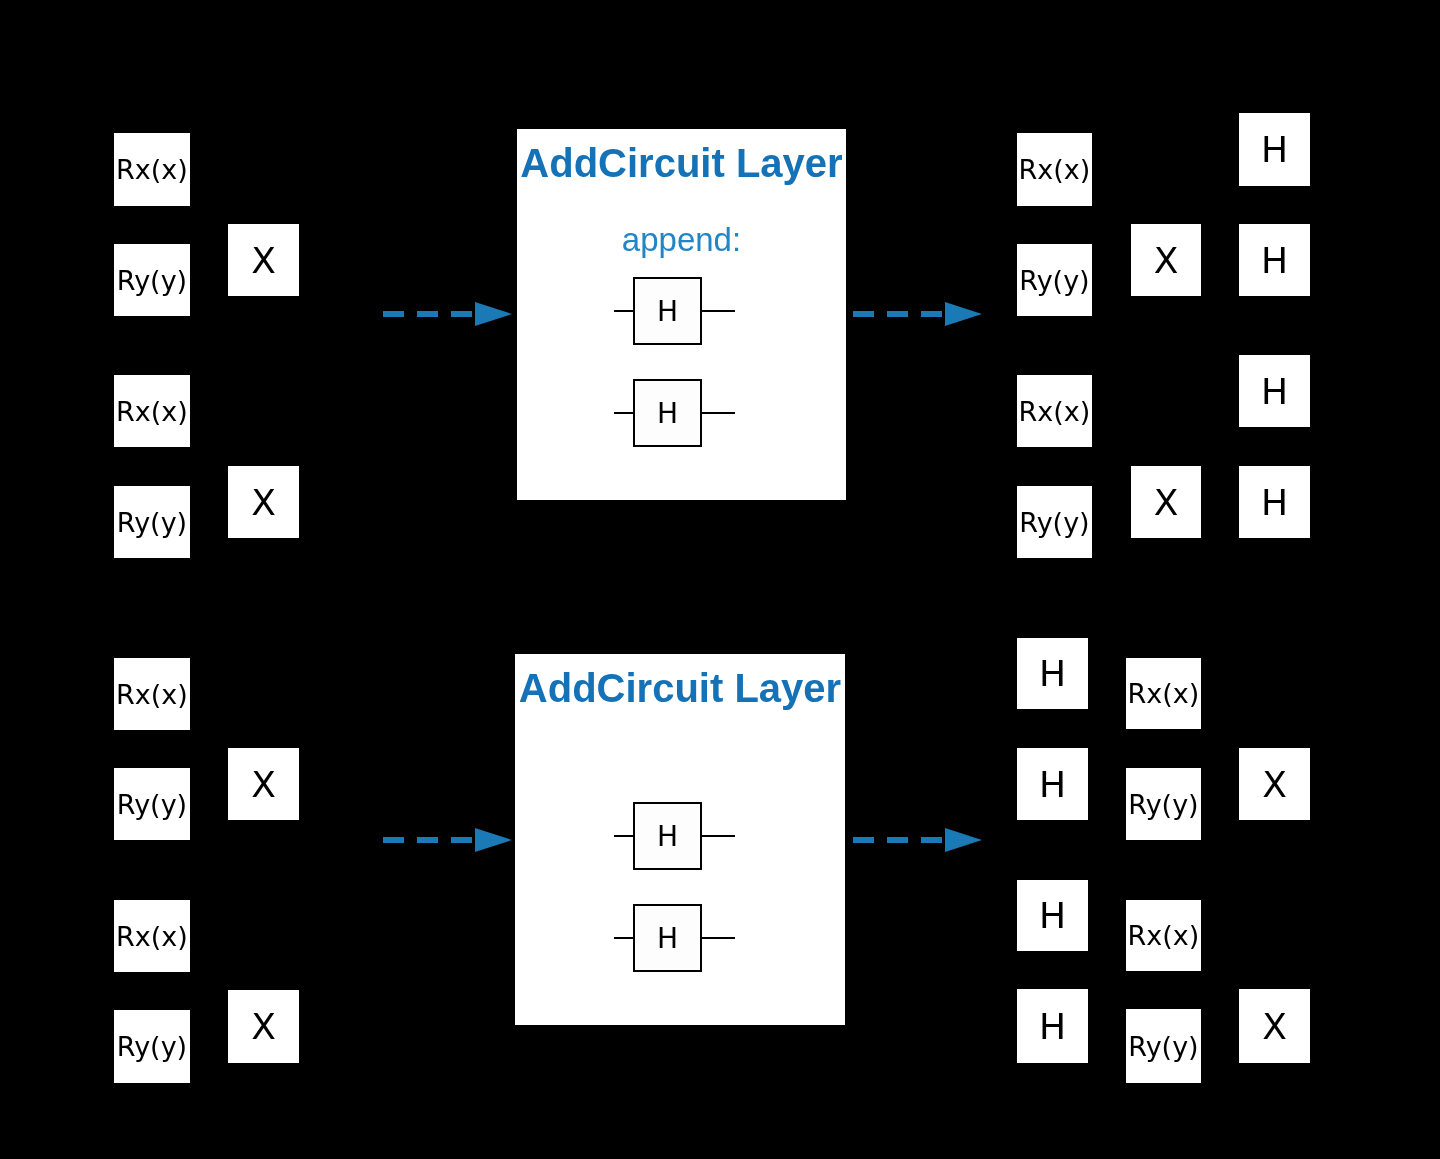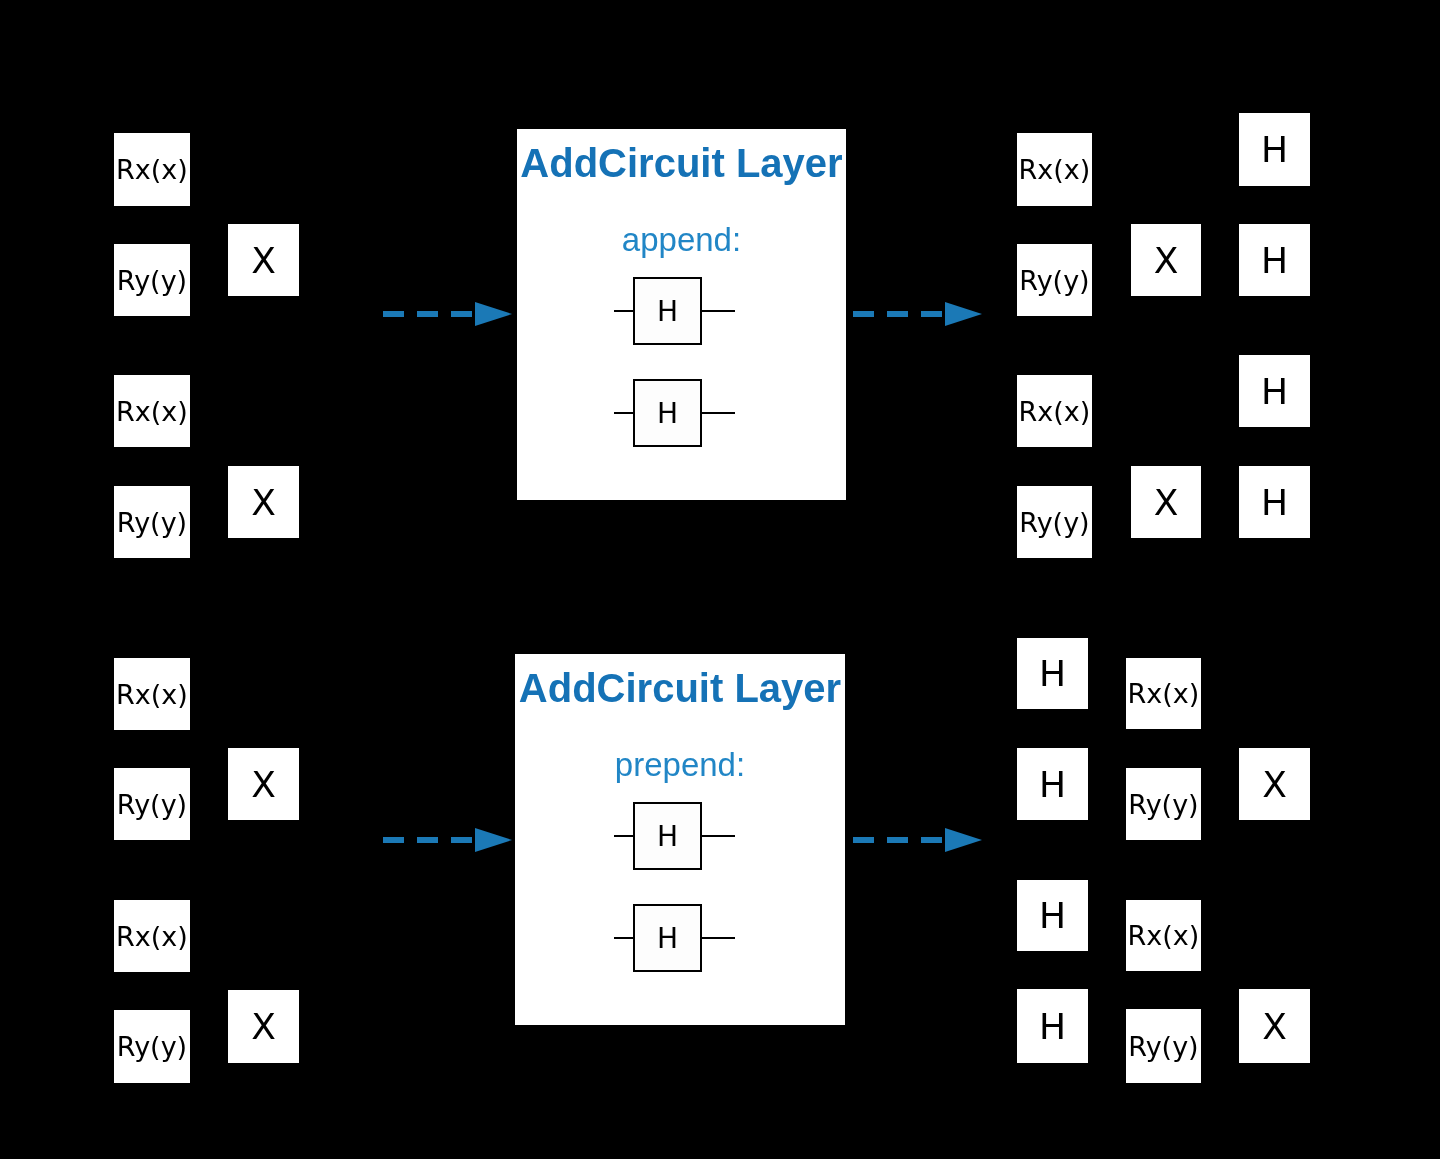--- a/index.html
+++ b/index.html
@@ -106,21 +106,20 @@
   <div class="gate rot" style="left:114px;top:990px;width:76px;height:73px">Ry(y)</div>
   <div class="gate big" style="left:228px;top:990px;width:71px;height:73px">X</div>
 
   <svg class="arrow" style="left:381px;top:826px" width="132" height="28">
     <line class="arrow-line" x1="2" y1="14" x2="94" y2="14"></line>
     <polygon class="arrow-head" points="94,2 131,14 94,26"></polygon>
   </svg>
 
   <div class="panel" style="left:515px;top:654px;width:330px;height:371px">
     <div class="panel-title">AddCircuit Layer</div>
-    <div class="panel-mode">prepend:</div>
     <div class="hrow" style="left:99px;top:148px">
       <span class="wire" style="width:19px"></span>
       <span class="hbox">H</span>
       <span class="wire" style="width:33px"></span>
     </div>
     <div class="hrow" style="left:99px;top:250px">
       <span class="wire" style="width:19px"></span>
       <span class="hbox">H</span>
       <span class="wire" style="width:33px"></span>
     </div>

